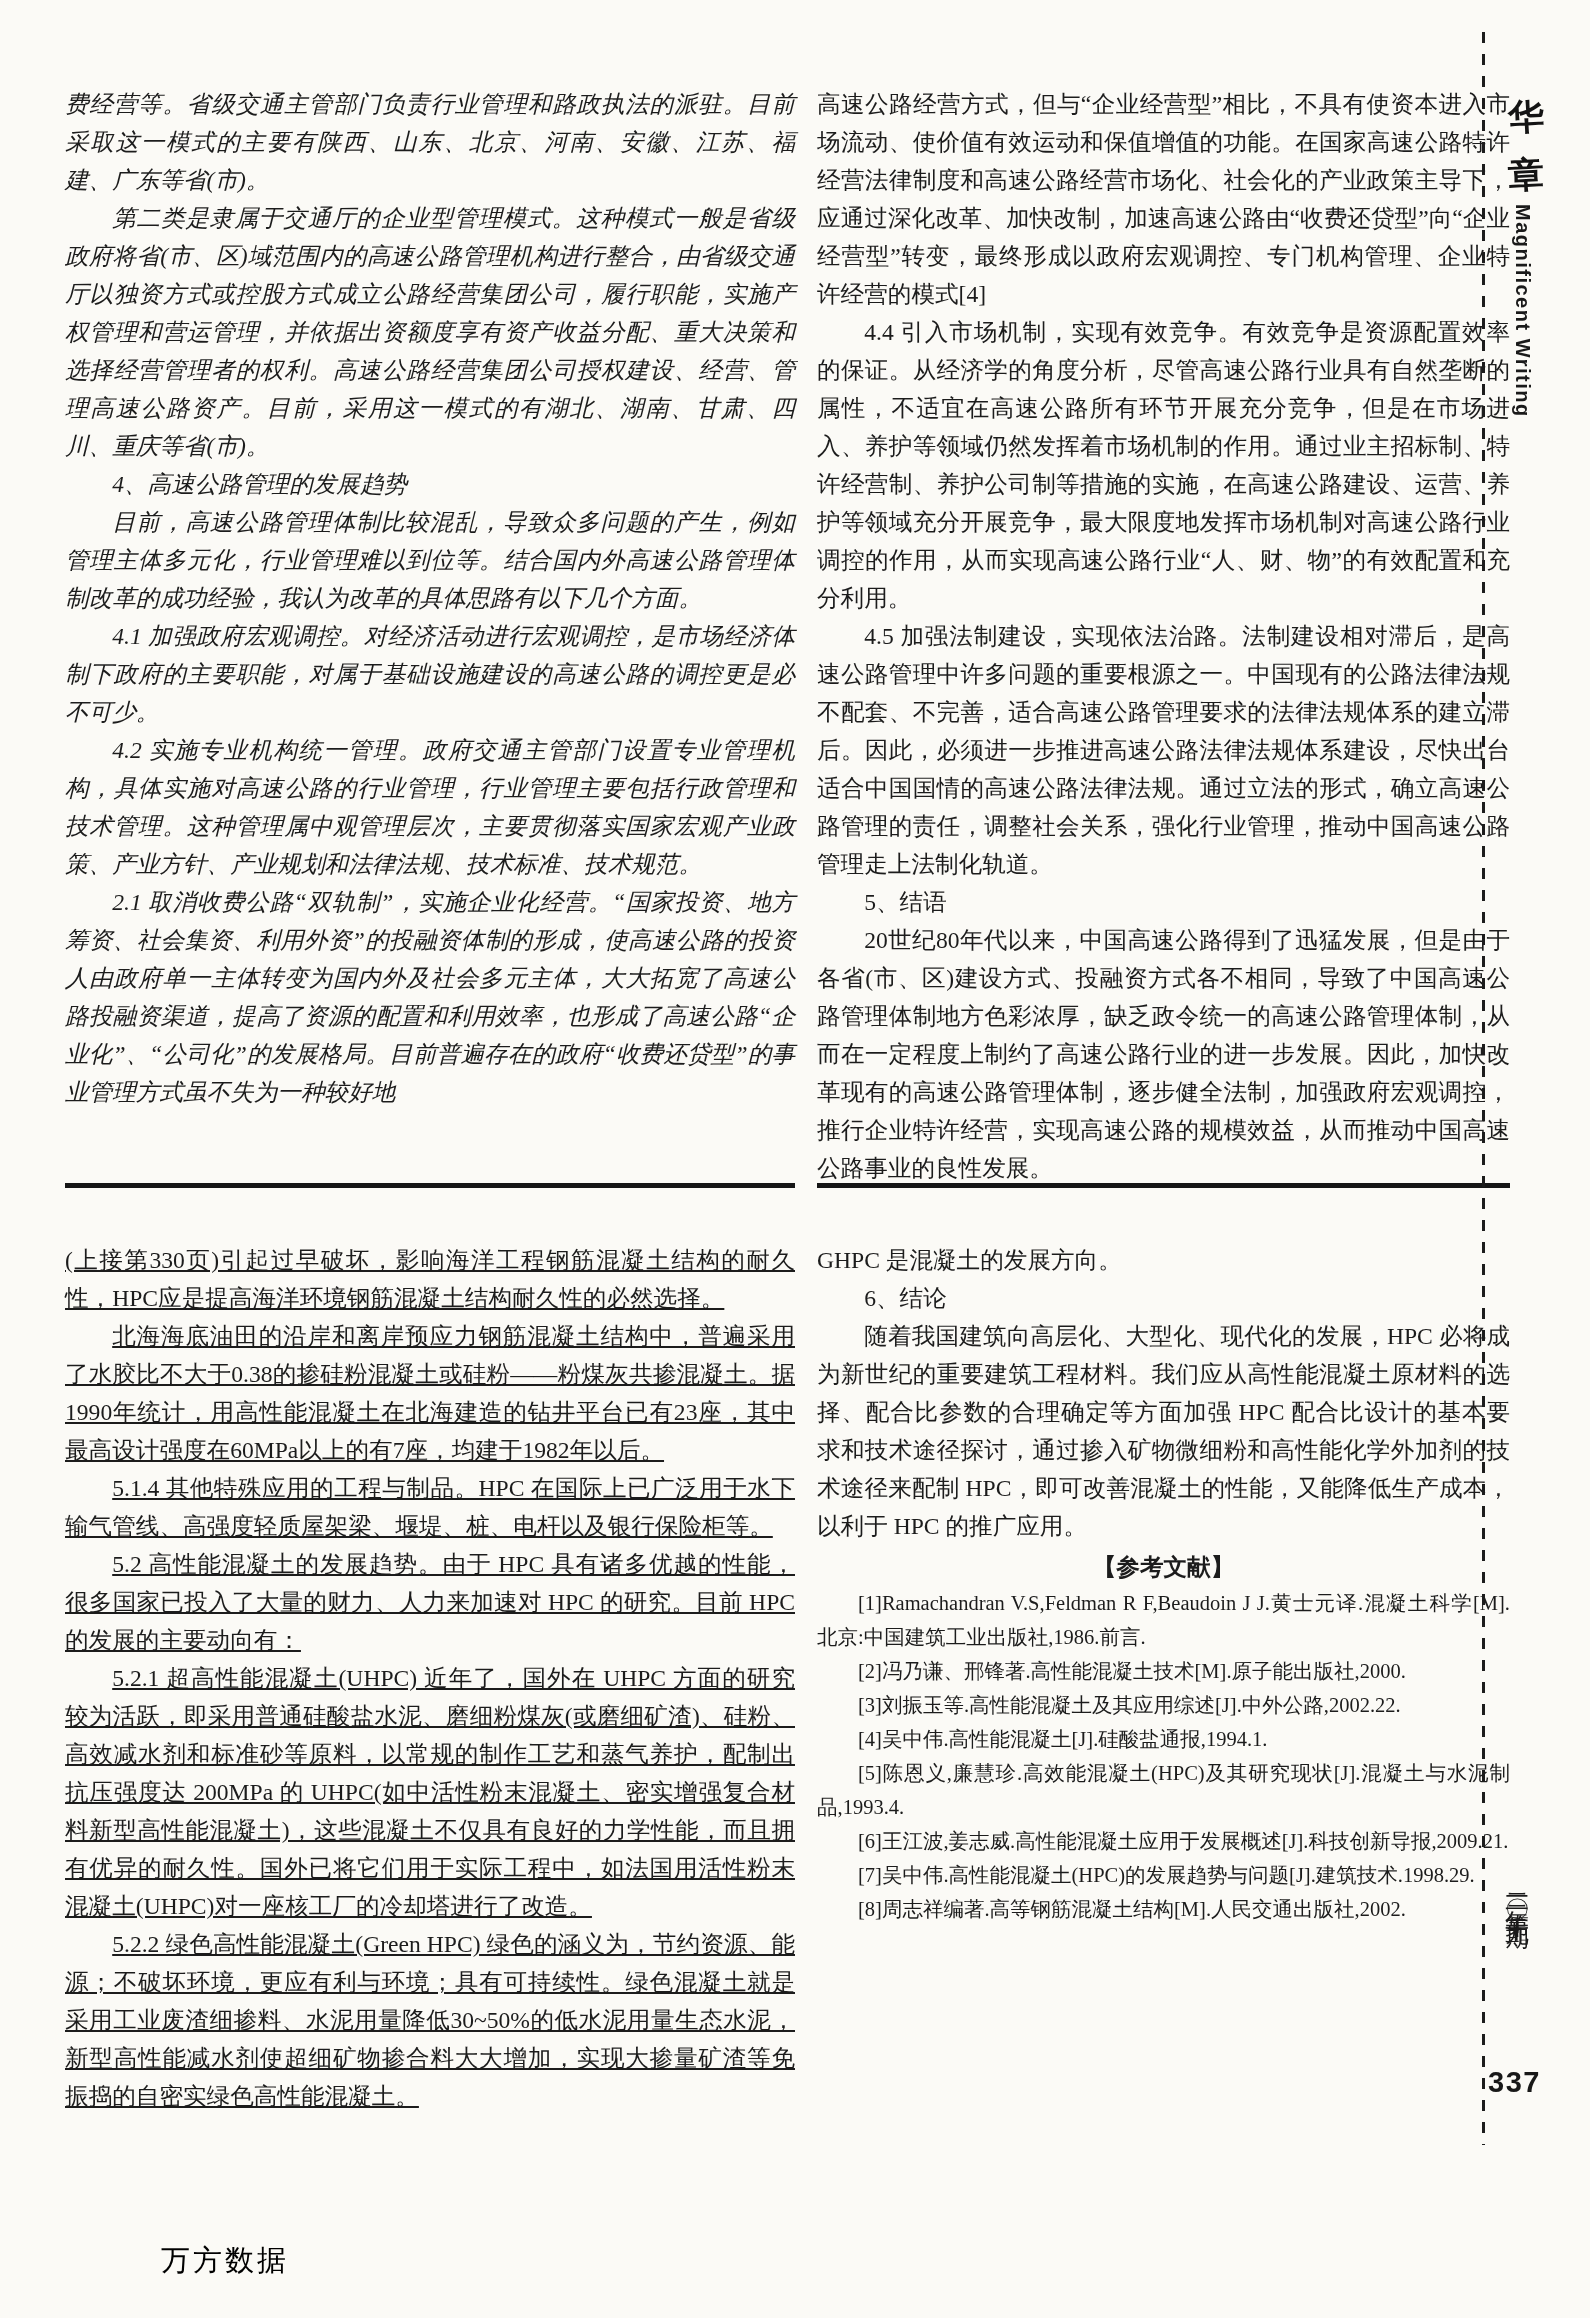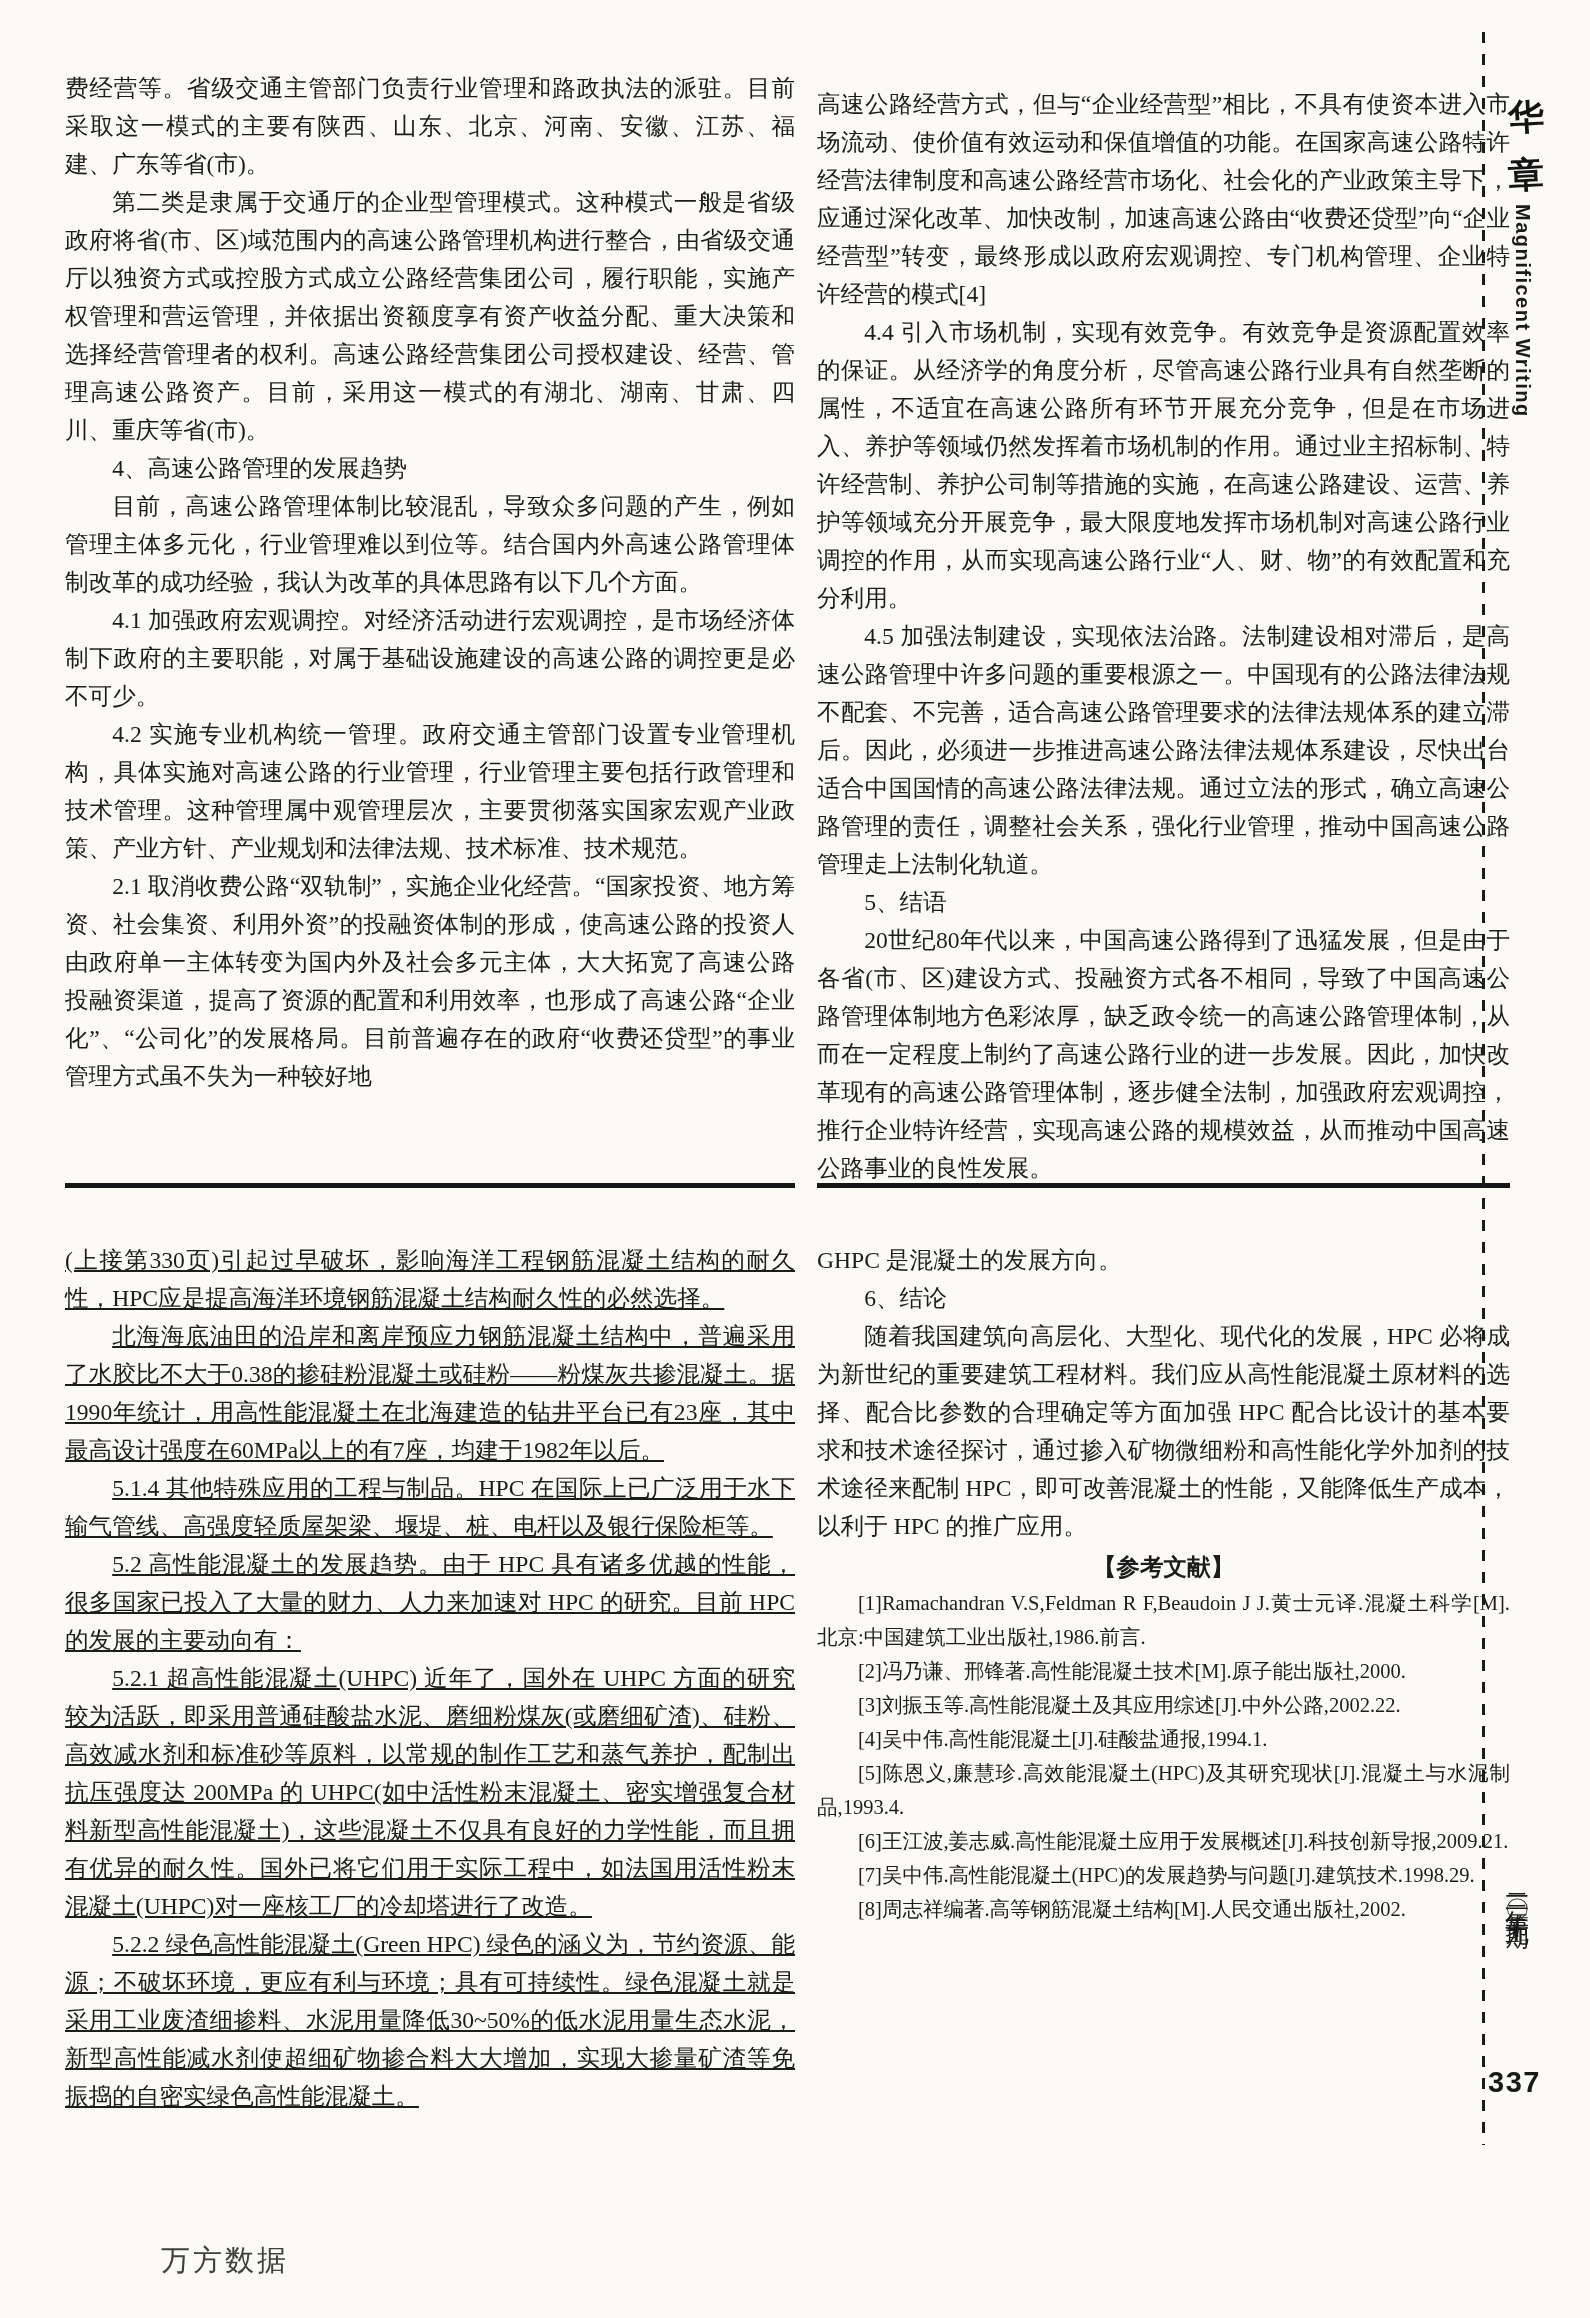--- a/index.html
+++ b/index.html
@@ -77,37 +77,37 @@
     font-size: 29px;
     letter-spacing: 1.5px;
     color: #181818;
   }
   .watermark {
     position: absolute;
     left: 161px;
     top: 2241px;
     font-size: 29px;
     letter-spacing: 3px;
-    color: #404040;
+    color: #000000;
   }
   .refs-heading {
     text-align: center;
     font-weight: bold;
     text-indent: 0 !important;
     margin-top: 3px !important;
   }
   .ref {
     font-size: 20.5px;
     line-height: 34px;
   }
 </style>
 </head>
 <body>
 
-<div class="col" style="left:65px; top:69px; width:730px;">
+<div class="col" style="left:65px; top:85px; width:730px;font-style:italic;">
   <p class="noindent">费经营等。省级交通主管部门负责行业管理和路政执法的派驻。目前采取这一模式的主要有陕西、山东、北京、河南、安徽、江苏、福建、广东等省(市)。</p>
   <p>第二类是隶属于交通厅的企业型管理模式。这种模式一般是省级政府将省(市、区)域范围内的高速公路管理机构进行整合，由省级交通厅以独资方式或控股方式成立公路经营集团公司，履行职能，实施产权管理和营运管理，并依据出资额度享有资产收益分配、重大决策和选择经营管理者的权利。高速公路经营集团公司授权建设、经营、管理高速公路资产。目前，采用这一模式的有湖北、湖南、甘肃、四川、重庆等省(市)。</p>
   <p class="heading">4、高速公路管理的发展趋势</p>
   <p>目前，高速公路管理体制比较混乱，导致众多问题的产生，例如管理主体多元化，行业管理难以到位等。结合国内外高速公路管理体制改革的成功经验，我认为改革的具体思路有以下几个方面。</p>
   <p>4.1 加强政府宏观调控。对经济活动进行宏观调控，是市场经济体制下政府的主要职能，对属于基础设施建设的高速公路的调控更是必不可少。</p>
   <p>4.2 实施专业机构统一管理。政府交通主管部门设置专业管理机构，具体实施对高速公路的行业管理，行业管理主要包括行政管理和技术管理。这种管理属中观管理层次，主要贯彻落实国家宏观产业政策、产业方针、产业规划和法律法规、技术标准、技术规范。</p>
   <p>2.1 取消收费公路“双轨制”，实施企业化经营。“国家投资、地方筹资、社会集资、利用外资”的投融资体制的形成，使高速公路的投资人由政府单一主体转变为国内外及社会多元主体，大大拓宽了高速公路投融资渠道，提高了资源的配置和利用效率，也形成了高速公路“企业化”、“公司化”的发展格局。目前普遍存在的政府“收费还贷型”的事业管理方式虽不失为一种较好地</p>
 </div>
 
 <div class="col" style="left:817px; top:85px; width:693px;">

